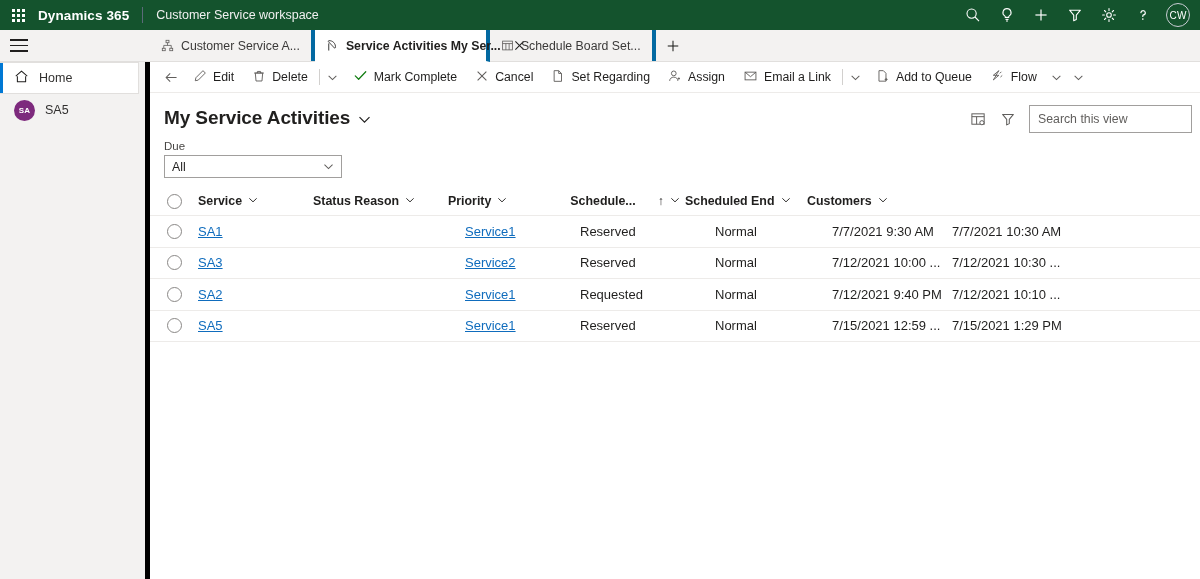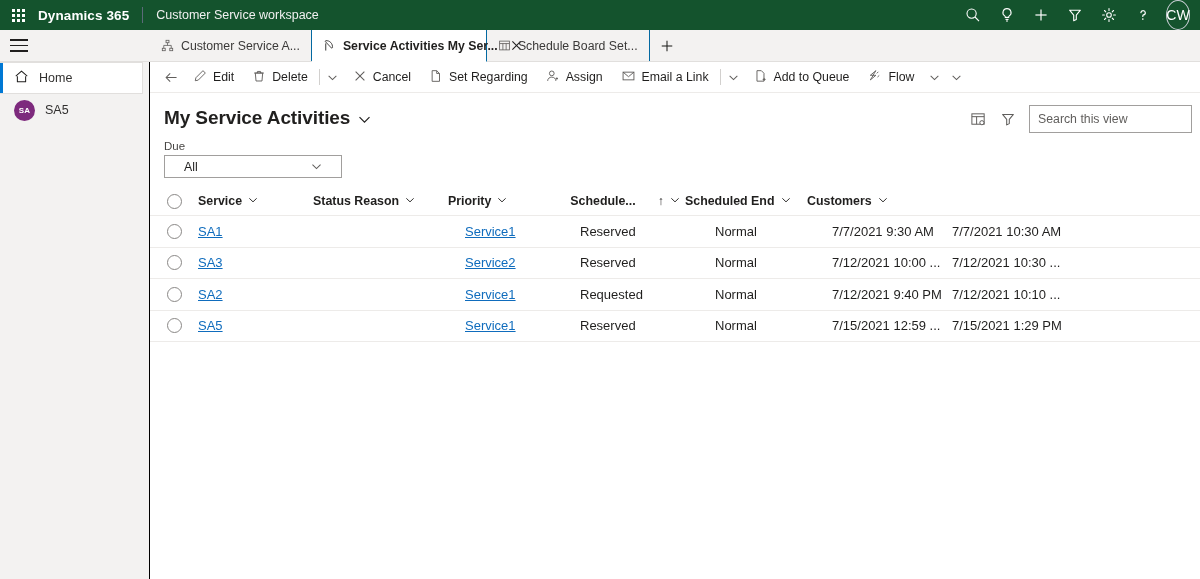--- a/index.html
+++ b/index.html
@@ -38,23 +38,23 @@
   .top-right {
     position: absolute; right: 8px; top: 0; height: 30px;
     display: flex; align-items: center; gap: 0px;
   }
   .ticon {
     width: 34px; height: 30px; display: flex;
     align-items: center; justify-content: center; cursor: pointer;
   }
   .ticon svg { display: block; }
   .avatar-top {
-    width: 24px; height: 30px; border-radius: 50%;
+    width: 24px; height: 24px; border-radius: 50%;
     border: 1px solid #c8cdd4; color: #fff;
-    font-size: 14px; display: flex; align-items: center;
+    font-size: 10px; display: flex; align-items: center;
     justify-content: center; margin-left: 6px; margin-right: 2px;
     letter-spacing: .2px; cursor: pointer;
   }
 
   
   .tabstrip {
     height: 32px; background: #f3f2f1;
     display: flex; align-items: stretch;
     border-bottom: 1px solid #e1dfdd;
     position: relative;
@@ -66,21 +66,21 @@
   .hamburger {
     width: 18px; height: 13px; display: flex; flex-direction: column;
     justify-content: space-between;
   }
   .hamburger i { display: block; height: 1.6px; background: #201f1e; width: 100%; }
   .tabs { display: flex; align-items: stretch; }
   .tab {
     display: flex; align-items: center; gap: 7px;
     padding: 13px 11px; font-size: 12.3px; color: #3b3a39;
     cursor: pointer; background: transparent;
-    border-right: 1px solid #0369a1;
+    border-right: 4px solid #0369a1;
     max-width: 175px; white-space: nowrap;
   }
   .tab.active {
     background: #ffffff; color: #201f1e; font-weight: bold;
     border-bottom: 1px solid #ffffff; margin-bottom: -1px;
   }
   .tab .tab-ico { display: flex; align-items: center; }
   .tab .tab-close {
     margin-left: 6px; width: 14px; height: 14px;
     display: flex; align-items: center; justify-content: center;
@@ -88,21 +88,21 @@
   }
   .tab-add {
     width: 34px; display: flex; align-items: center; justify-content: center;
     cursor: pointer;
   }
 
   
   .shell { display: flex; height: 517px; }
   .sidebar {
     width: 150px; background: #f3f2f1; padding-top: 0;
-    border-right: 1px solid #000000; flex-shrink: 0; text-align: center;
+    border-right: 5px solid #000000; flex-shrink: 0; text-align: center;
   }
   .side-item {
     height: 32px; display: flex; align-items: center;
     gap: 10px; padding-left: 14px; font-size: 12.5px;
     color: #323130; cursor: pointer; position: relative;
   }
   .side-item.selected {
     background: #ffffff; border: 1px solid #e1dfdd; border-left: none;
     margin-right: 6px;
   }
@@ -177,21 +177,21 @@
     background: transparent;
   }
   .searchbox input::placeholder { color: #605e5c; }
 
   
   .duewrap { padding-left: 14px; margin-top: 11px; }
   .due-label { font-size: 11.5px; color: #484644; margin-bottom: 3px; }
   .due-select {
     width: 178px; height: 23px; border: 1px solid #a19f9d;
     background: #fff; display: flex; align-items: center;
-    padding: 0 19px; cursor: pointer; position: relative;
+    padding: 0 7px; cursor: pointer; position: relative;
   }
   .due-value { font-size: 12.3px; color: #201f1e; flex: 1; }
 
   
   .grid { margin-top: 18px; }
   .grid-head {
     display: flex; align-items: center; height: 29px;
     border-bottom: 1px solid #edebe9;
   }
   .grid-row {
@@ -393,20 +393,28 @@
         <span>Delete</span>
       </div>
 
       <span class="cmd-sep"></span>
       <div class="cmd-chev">
         <svg width="11" height="11" viewBox="0 0 12 12">
             <path d="M1.8 4.2L6 8.2l4.2-4" fill="none" stroke="#605e5c" stroke-width="1.1"></path>
           </svg>
       </div>
 
+      <div class="cmd">
+        <span>
+          <svg width="15" height="15" viewBox="0 0 16 16">
+              <path d="M2.4 8.4l3.6 3.6 7.6-8" fill="none" stroke="#107c10" stroke-width="1.3" stroke-linecap="round" stroke-linejoin="round"></path>
+            </svg>
+        </span>
+        <span>Mark Complete</span>
+      </div>
 
       <div class="cmd">
         <span>
           <svg width="14" height="14" viewBox="0 0 16 16">
               <line x1="3" y1="3" x2="13" y2="13" stroke="#605e5c" stroke-width="1.15"></line>
               <line x1="13" y1="3" x2="3" y2="13" stroke="#605e5c" stroke-width="1.15"></line>
             </svg>
         </span>
         <span>Cancel</span>
       </div>

